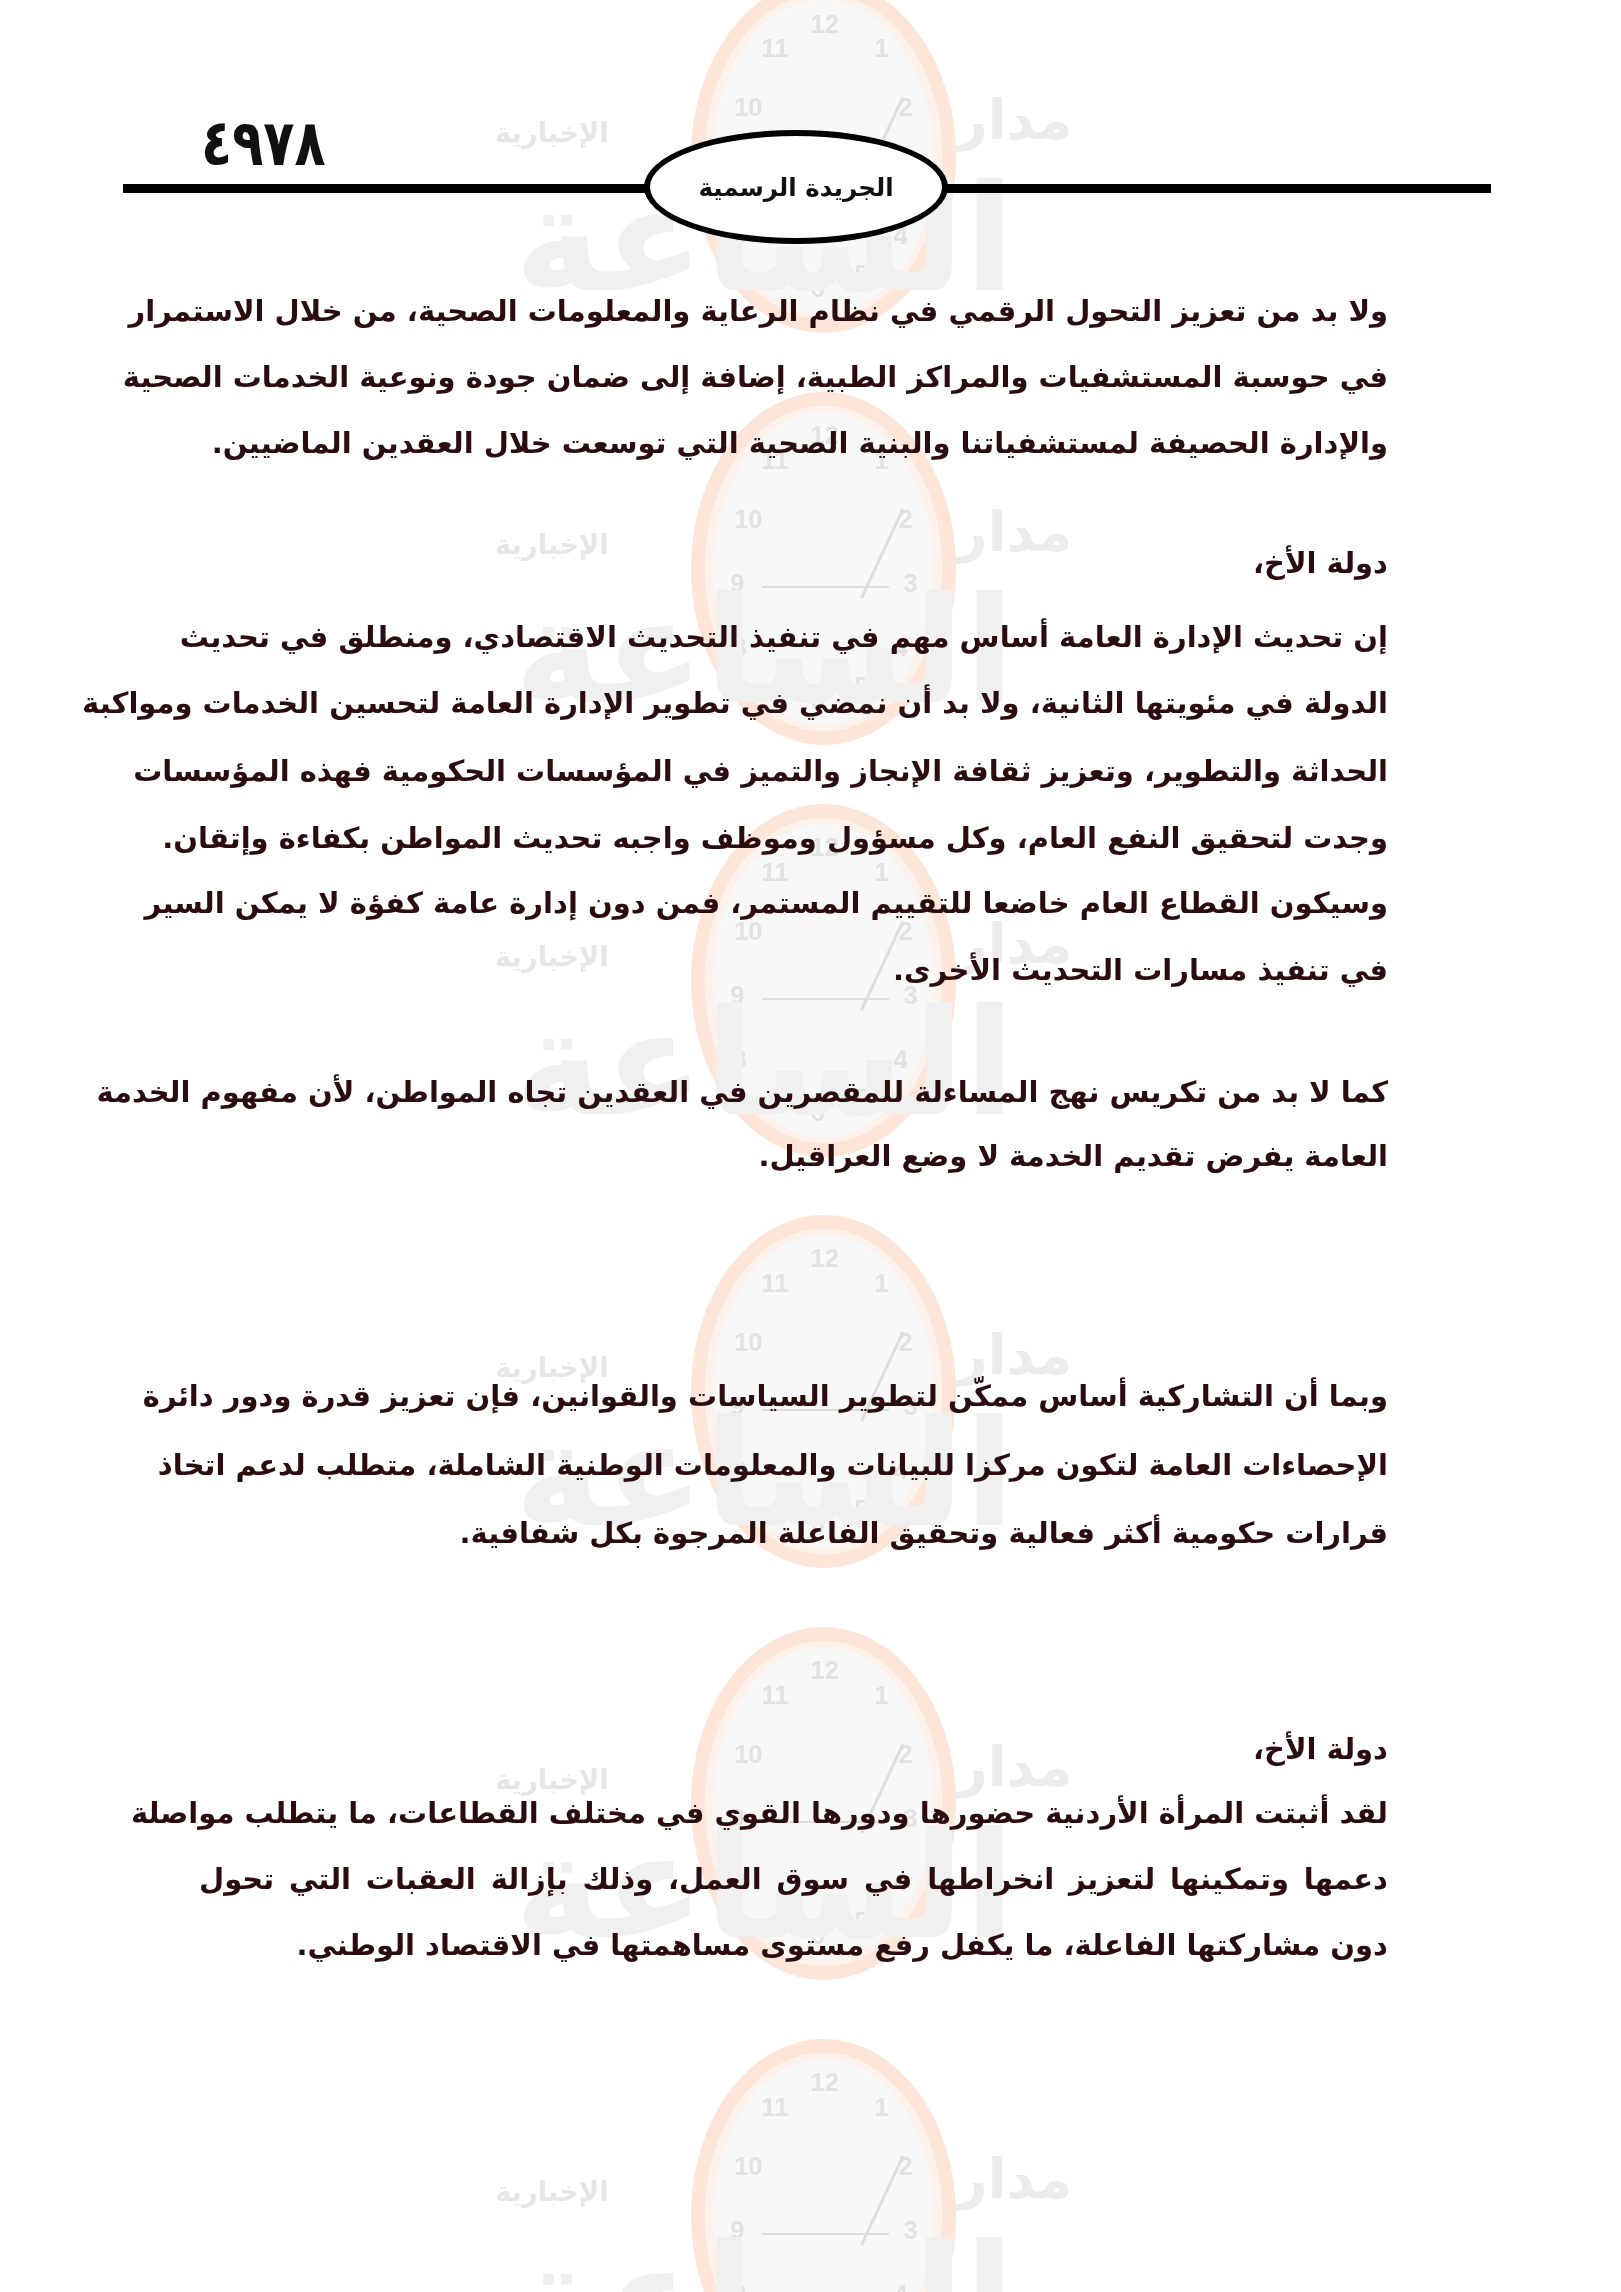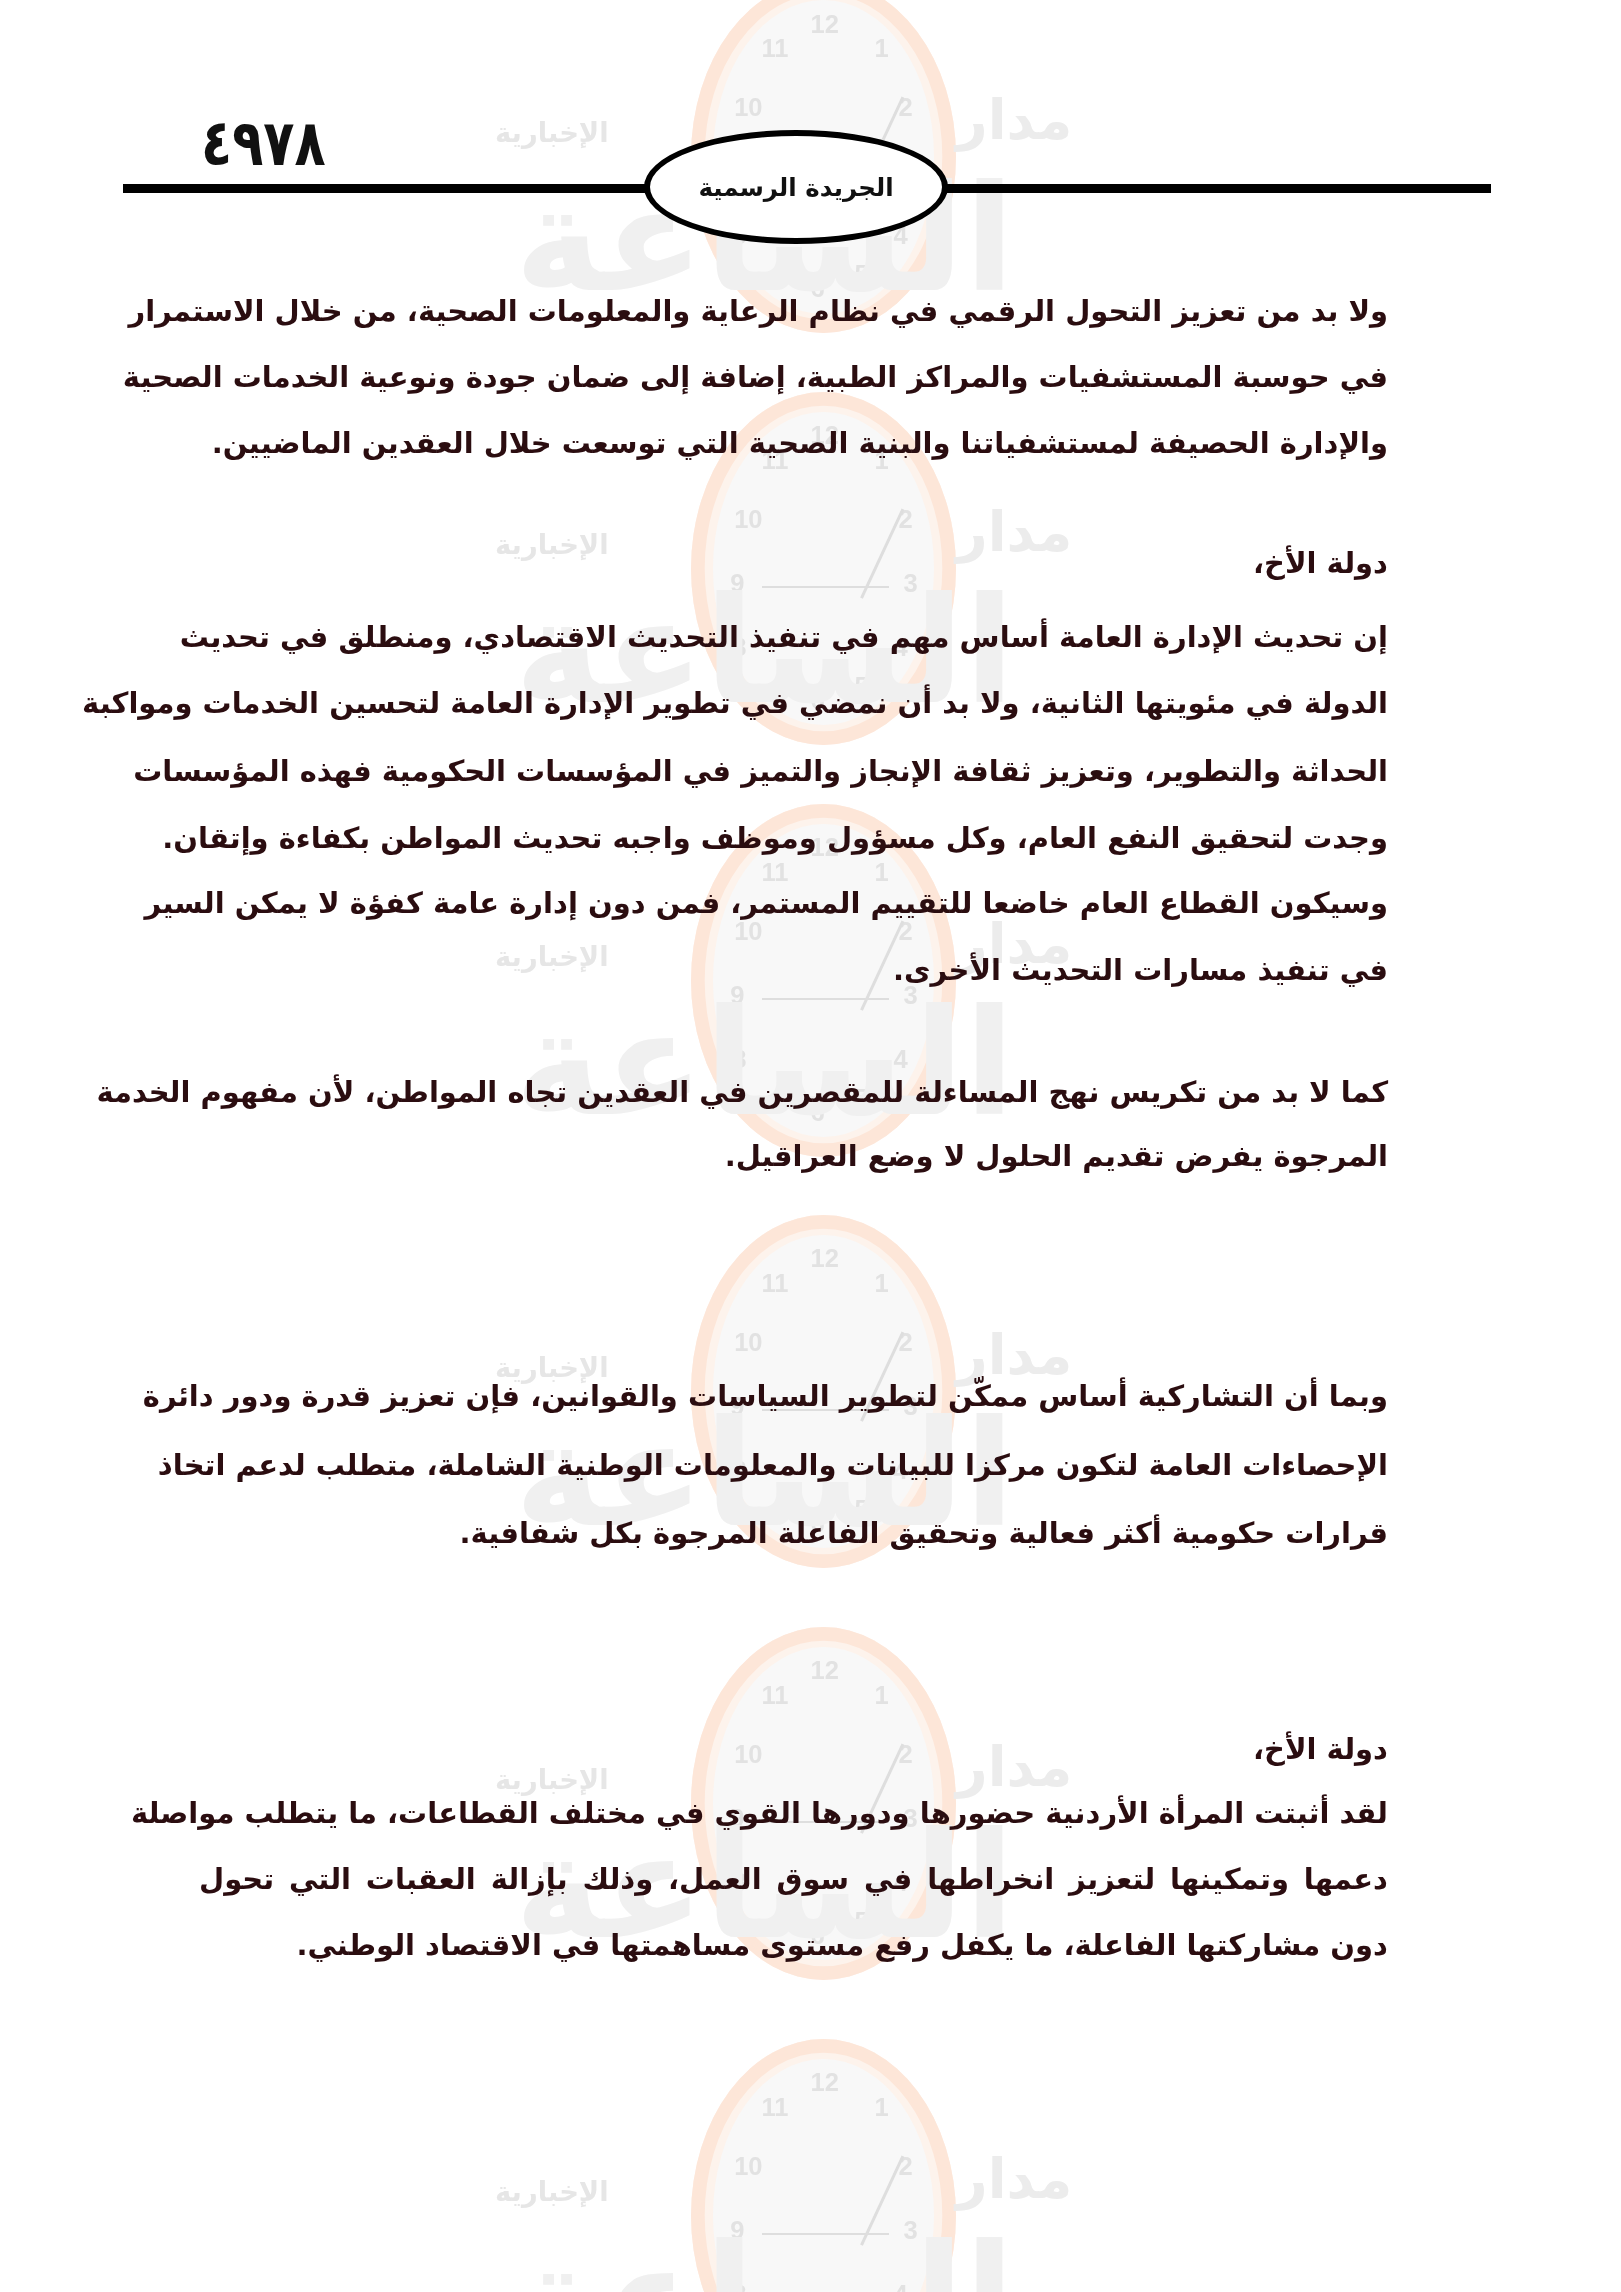--- a/index.html
+++ b/index.html
@@ -313,21 +313,21 @@
 <div class="salutation" style="top:539px;">دولة الأخ،</div>
 
 <div class="line" style="top:613px;">إن تحديث الإدارة العامة أساس مهم في تنفيذ التحديث الاقتصادي، ومنطلق في تحديث</div>
 <div class="line" style="top:679px;">الدولة في مئويتها الثانية، ولا بد أن نمضي في تطوير الإدارة العامة لتحسين الخدمات ومواكبة</div>
 <div class="line" style="top:747px;">الحداثة والتطوير، وتعزيز ثقافة الإنجاز والتميز في المؤسسات الحكومية فهذه المؤسسات</div>
 <div class="line" style="top:814px;">وجدت لتحقيق النفع العام، وكل مسؤول وموظف واجبه تحديث المواطن بكفاءة وإتقان.</div>
 <div class="line" style="top:879px;">وسيكون القطاع العام خاضعا للتقييم المستمر، فمن دون إدارة عامة كفؤة لا يمكن السير</div>
 <div class="line last" style="top:946px;">في تنفيذ مسارات التحديث الأخرى.</div>
 
 <div class="line" style="top:1068px;">كما لا بد من تكريس نهج المساءلة للمقصرين في العقدين تجاه المواطن، لأن مفهوم الخدمة</div>
-<div class="line last" style="top:1132px;">المرجوة يفرض تقديم الحلول لا وضع العراقيل.</div>
+<div class="line last" style="top:1132px;">العامة يفرض تقديم الخدمة لا وضع العراقيل.</div>
 
 <div class="line" style="top:1372px;">وبما أن التشاركية أساس ممكّن لتطوير السياسات والقوانين، فإن تعزيز قدرة ودور دائرة</div>
 <div class="line" style="top:1441px;">الإحصاءات العامة لتكون مركزا للبيانات والمعلومات الوطنية الشاملة، متطلب لدعم اتخاذ</div>
 <div class="line last" style="top:1509px;">قرارات حكومية أكثر فعالية وتحقيق الفاعلة المرجوة بكل شفافية.</div>
 
 <div class="salutation" style="top:1725px;">دولة الأخ،</div>
 
 <div class="line" style="top:1789px;">لقد أثبتت المرأة الأردنية حضورها ودورها القوي في مختلف القطاعات، ما يتطلب مواصلة</div>
 <div class="line" style="top:1855px;">دعمها وتمكينها لتعزيز انخراطها في سوق العمل، وذلك بإزالة العقبات التي تحول</div>
 <div class="line last" style="top:1921px;">دون مشاركتها الفاعلة، ما يكفل رفع مستوى مساهمتها في الاقتصاد الوطني.</div>

